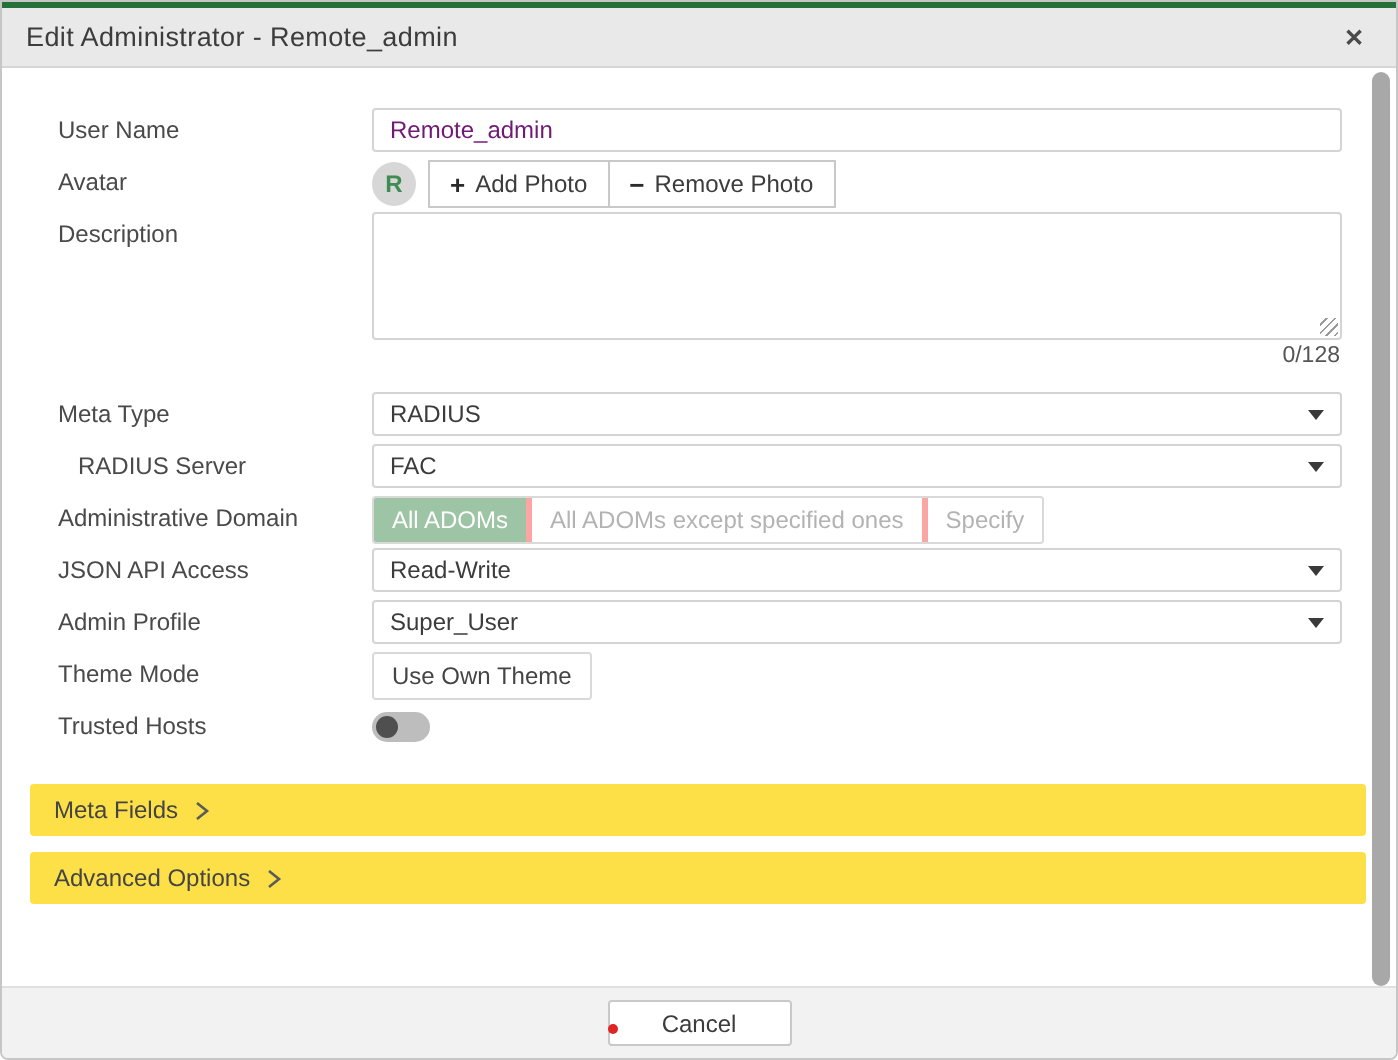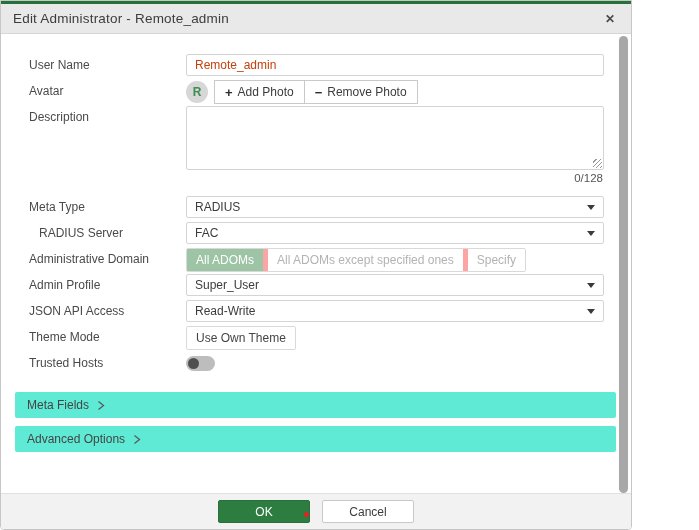--- a/index.html
+++ b/index.html
@@ -1,39 +1,39 @@
 <!DOCTYPE html>
 <html><head>
 <meta charset="utf-8">
 <style>
   * { margin:0; padding:0; box-sizing:border-box; }
   html,body { width:699px; height:530px; background:#fff; font-family:"Liberation Sans", sans-serif; }
   .dialog {
-    position:relative; width:632px; height:530px; background:#fff;
+    position:relative; width:699px; height:530px; background:#fff;
     border:1px solid #c6c6c6; border-radius:0 0 4px 4px; overflow:hidden;
   }
   .top-accent { height:3px; background:#26713a; }
   .titlebar {
     height:30px; background:#e9e9e9; border-bottom:1px solid #d6d6d6;
     display:flex; align-items:center; padding:0 12px;
   }
   .titlebar .title { font-size:13.5px; color:#3c3c3c; letter-spacing:.2px; }
   .titlebar .close {
     margin-left:auto; font-size:12px; font-weight:bold; color:#4a4a4a; cursor:pointer; padding:2px 4px;
   }
   .body { padding:20px 27px 0 28px; }
   .row { display:flex; align-items:flex-start; margin-bottom:2px; min-height:24px; }
   .row .label { width:157px; flex:0 0 157px; font-size:12px; color:#4a4a4a; padding-top:4px; line-height:15px; }
   .row.indent .label { padding-left:10px; }
   .field { flex:1; min-width:0; }
   input.text, .select {
     width:100%; height:22px; border:1px solid #d4d4d4; border-radius:2px; background:#fff;
     font-size:12px; color:#3c3c3c; padding:0 8px; font-family:"Liberation Sans", sans-serif;
   }
-  input.text.ghost { color:#c2410c; }
+  input.text.ghost { color:#701a75; }
   .select { display:flex; align-items:center; position:relative; cursor:pointer; }
   .select .val { flex:1; }
   .caret {
     width:0; height:0; border-left:4px solid transparent; border-right:4px solid transparent;
     border-top:5px solid #3a3a3a; margin-left:6px; flex:0 0 auto;
   }
   
   .avatar-wrap { display:flex; align-items:center; }
   .avatar-badge {
     width:22px; height:22px; border-radius:50%; background:#d7d7d7; color:#3f8c52;
@@ -62,30 +62,30 @@
   
   .toggle { width:29px; height:15px; border-radius:8px; position:relative; cursor:pointer; margin-top:4px; }
   .toggle.on { background:#2d7c40; }
   .toggle.on .knob { position:absolute; right:2px; top:2px; width:11px; height:11px; border-radius:50%; background:#fff; }
   .toggle.off { background:#bdbdbd; }
   .toggle.off .knob { position:absolute; left:2px; top:2px; width:11px; height:11px; border-radius:50%; background:#4f4f4f; }
   
   .seg-group { display:inline-flex; border:1px solid #d9d9d9; border-radius:2px; overflow:hidden; }
   .seg {
     height:22px; display:inline-flex; align-items:center; padding:0 9px; font-size:12px;
-    background:#fff; color:#b3b3b3; border-left:5px solid #fca5a5; cursor:pointer; white-space:nowrap;
+    background:#fff; color:#b3b3b3; border-left:3px solid #fca5a5; cursor:pointer; white-space:nowrap;
   }
   .seg:first-child { border-left:none; }
   .seg.sel-muted { background:#9dc4a4; color:#fff; }
   .seg.sel-strong { background:#2d7c40; color:#fff; }
   .seg.plain { color:#454545; }
   .match-row { margin-bottom:8px; }
   
   .section-bar {
-    margin:0 15px 8px 14px; height:26px; background:#5eead4; border-radius:2px;
+    margin:0 15px 8px 14px; height:26px; background:#fde047; border-radius:2px;
     display:flex; align-items:center; padding:0 12px; cursor:pointer;
   }
   .section-bar .s-label { font-size:12px; color:#454545; }
   .section-bar svg { margin-left:8px; }
   .sections { margin-top:16px; }
   
   .footer {
     position:absolute; left:0; right:0; bottom:0; height:36px; background:#f2f2f2;
     border-top:1px solid #e0e0e0; display:flex; align-items:center; justify-content:center; gap:12px;
   }
@@ -170,34 +170,34 @@
       <div class="field">
         <div class="seg-group">
           <div class="seg sel-muted">All ADOMs</div>
           <div class="seg">All ADOMs except specified ones</div>
           <div class="seg">Specify</div>
         </div>
       </div>
     </div>
 
     <div class="row">
+      <div class="label">JSON API Access</div>
+      <div class="field">
+        <div class="select">
+          <span class="val">Read-Write</span>
+          <span class="caret"></span>
+        </div>
+      </div>
+    </div>
+
+    <div class="row">
       <div class="label">Admin Profile</div>
       <div class="field">
         <div class="select">
           <span class="val">Super_User</span>
-          <span class="caret"></span>
-        </div>
-      </div>
-    </div>
-
-    <div class="row">
-      <div class="label">JSON API Access</div>
-      <div class="field">
-        <div class="select">
-          <span class="val">Read-Write</span>
           <span class="caret"></span>
         </div>
       </div>
     </div>
 
     <div class="row">
       <div class="label">Theme Mode</div>
       <div class="field">
         <div class="seg-group">
           <div class="seg plain">Use Own Theme</div>
@@ -225,19 +225,18 @@
     </div>
     <div class="section-bar">
       <span class="s-label">Advanced Options</span>
       <svg width="8" height="11" viewBox="0 0 8 11">
           <polyline points="1.5,1.5 6.5,5.5 1.5,9.5" fill="none" stroke="#5a5a5a" stroke-width="1.3"></polyline>
         </svg>
     </div>
   </div>
 
   <div class="footer">
-    <div class="f-btn ok">OK</div>
     <div class="f-btn cancel">Cancel</div>
   </div>
 
   <div class="scroll-thumb"></div>
   <div class="click-marker"></div>
 </div>
 
 </body></html>

